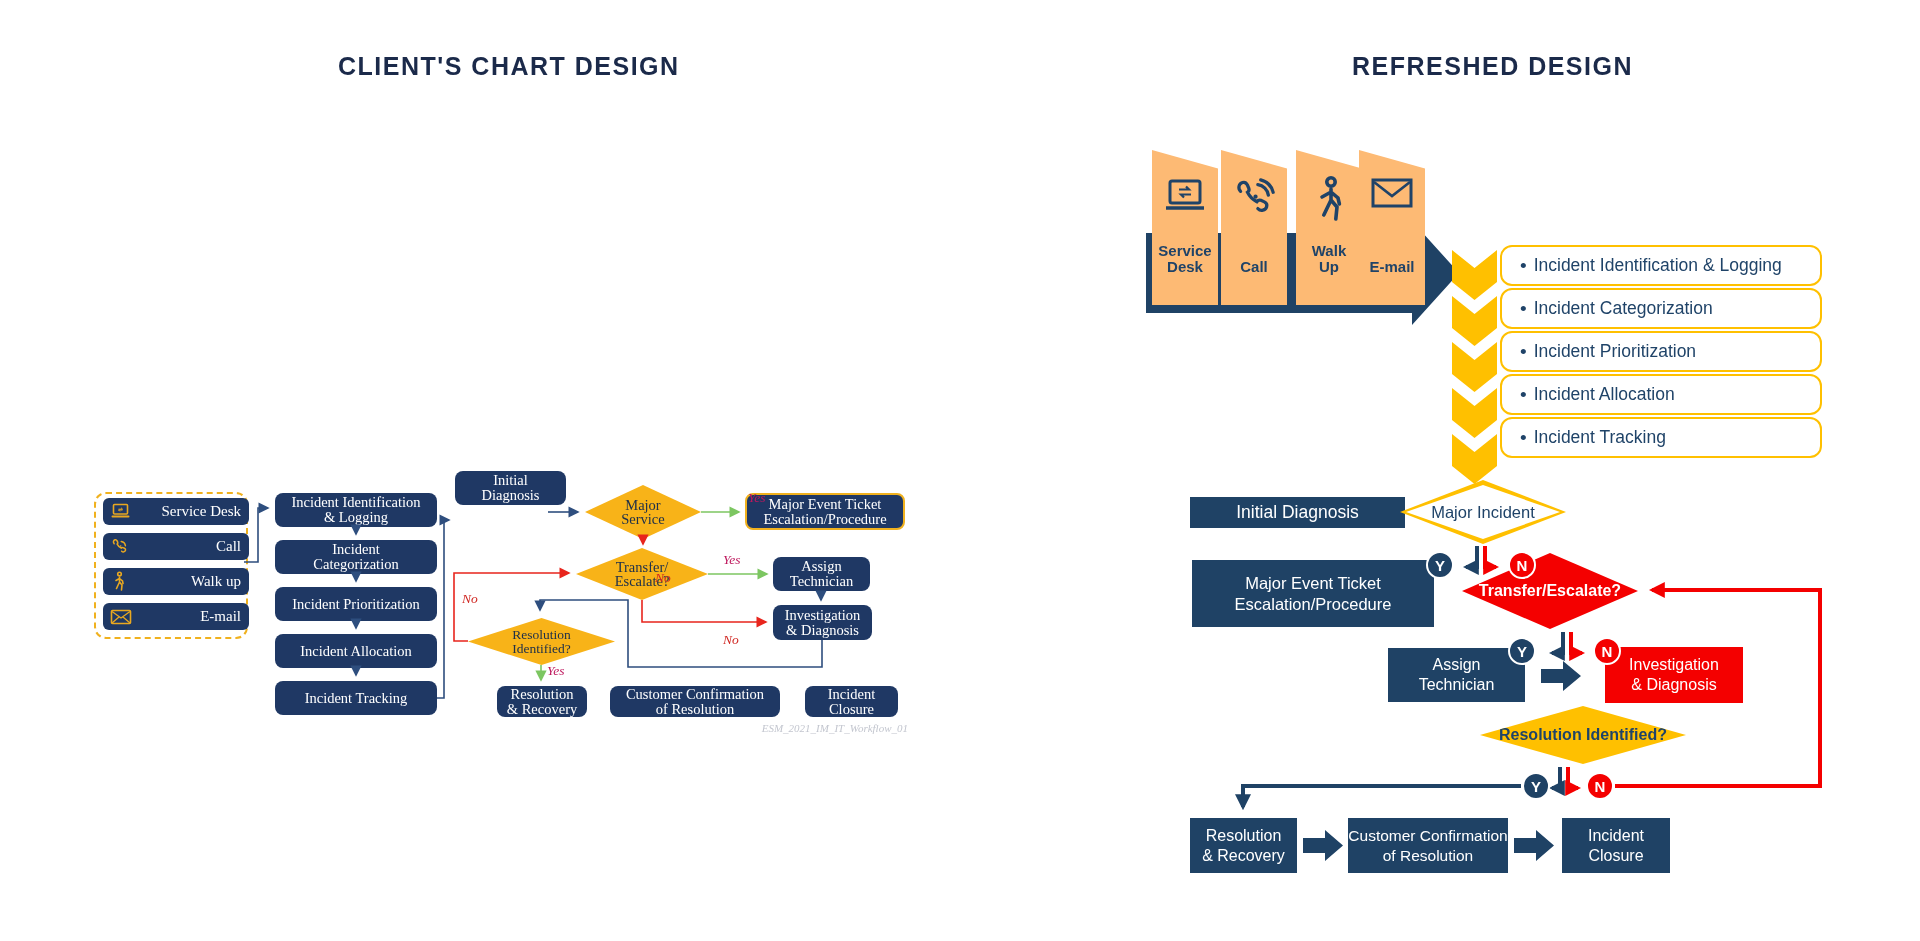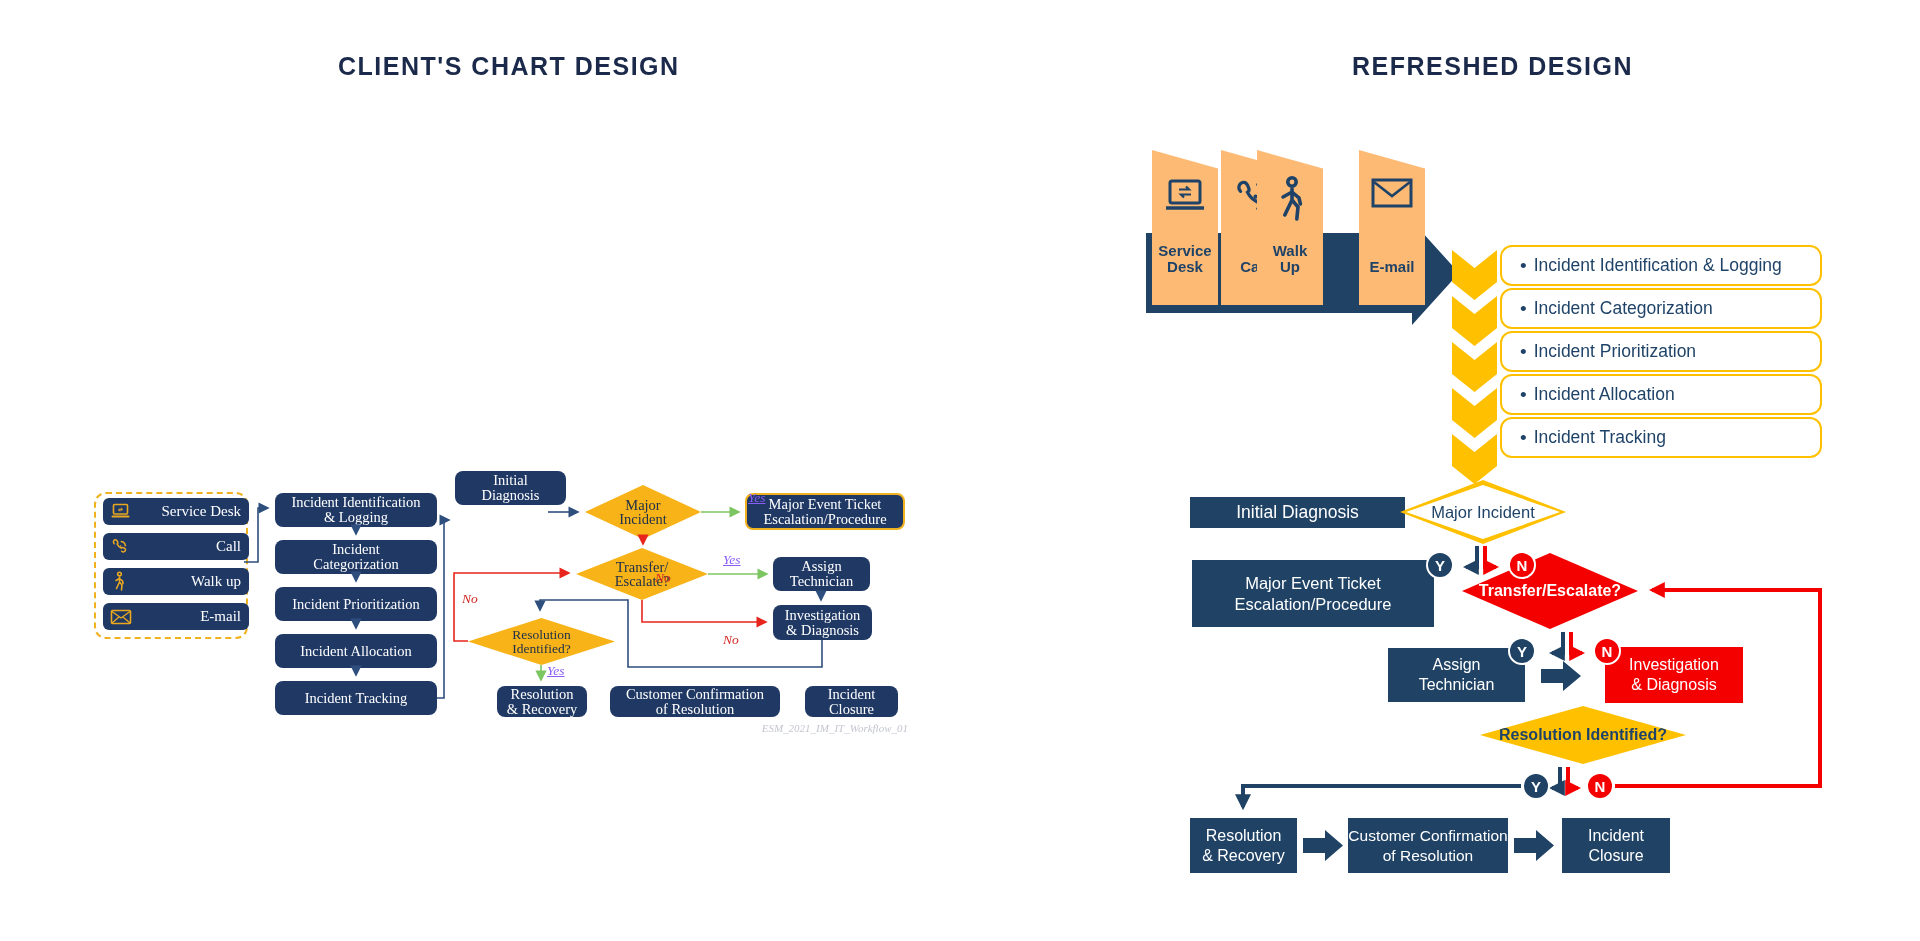--- a/index.html
+++ b/index.html
@@ -15,21 +15,21 @@
         padding:0 8px 0 7px;color:#fff;font-size:15px;}
   .lbar .lbl{flex:1;text-align:right;white-space:nowrap;}
   .lbox{background:#1f3864;border-radius:8px;color:#fff;display:flex;align-items:center;
         justify-content:center;text-align:center;font-size:14.5px;line-height:1.02;
         white-space:pre-line;}
   .lbox.gborder{border:2px solid #f0b11e;box-sizing:border-box;}
   .ldiamond{background:#f8b318;clip-path:polygon(50% 0,100% 50%,50% 100%,0 50%);
             display:flex;align-items:center;justify-content:center;text-align:center;
             color:#203149;font-size:14.5px;line-height:1.0;white-space:pre-line;}
   .branch{font-family:"Liberation Serif",serif;font-style:italic;font-size:13.5px;white-space:nowrap;}
-  .branch.green{color:#8b5cf6;text-decoration:underline;}
+  .branch.green{color:#be185d;}
   .branch.red{color:#d02722;margin-top:36px;}
   .watermark{font-family:"Liberation Serif",serif;font-style:italic;font-size:11px;
              color:#c3c6cf;text-align:right;}
   
   .rflag{background:#fdba74;clip-path:polygon(0 0,100% 12%,100% 100%,0 100%);}
   .rflag .icon-wrap{position:absolute;top:26px;left:0;width:100%;display:flex;justify-content:center;}
   .rflag .flag-label{position:absolute;bottom:30px;left:0;width:100%;text-align:center;
         color:#1f4368;font-weight:700;font-size:15px;line-height:16px;white-space:pre-line;}
   .chev{background:#ffc000;clip-path:polygon(0 0,50% 36%,100% 0,100% 64%,50% 100%,0 64%);}
   .rlist{background:#fff;border:2px solid #ffc000;border-radius:12px;box-sizing:border-box;
@@ -99,21 +99,21 @@
 &amp; Logging</div>
   <div class="abs lbox serif" style="left:275px;top:540px;width:162px;height:34px;">Incident
 Categorization</div>
   <div class="abs lbox serif" style="left:275px;top:587px;width:162px;height:34px;">Incident Prioritization</div>
   <div class="abs lbox serif" style="left:275px;top:634px;width:162px;height:34px;">Incident Allocation</div>
   <div class="abs lbox serif" style="left:275px;top:681px;width:162px;height:34px;">Incident Tracking</div>
 
   <div class="abs lbox serif" style="left:455px;top:471px;width:111px;height:34px;">Initial
 Diagnosis</div>
   <div class="abs ldiamond serif" style="left:585px;top:485px;width:116px;height:54px;">Major
-Incident</div>
+Service</div>
   <div class="abs lbox serif gborder" style="left:745px;top:493px;width:160px;height:37px;">Major Event Ticket
 Escalation/Procedure</div>
   <div class="abs ldiamond serif" style="left:576px;top:548px;width:132px;height:52px;">Transfer/
 Escalate?</div>
   <div class="abs lbox serif" style="left:773px;top:557px;width:97px;height:34px;">Assign
 Technician</div>
   <div class="abs lbox serif" style="left:773px;top:605px;width:99px;height:35px;">Investigation
 &amp; Diagnosis</div>
   <div class="abs ldiamond serif" style="left:468px;top:618px;width:147px;height:47px;font-size:13.5px;">Resolution
 Identified?</div>
@@ -188,21 +188,21 @@
   <div class="abs rflag" style="left:1221px;top:150px;width:66px;height:155px;z-index:1;">
     <div class="icon-wrap">
       <svg width="46" height="46" viewBox="0 0 24 24" fill="none" stroke="#1f4368" stroke-width="1.7" stroke-linecap="round">
           <path d="M5 8c-1.5-1.5-1-4 1-4.6 1-.3 2 .2 2.5 1.2l.8 1.8c.3.8 0 1.6-.7 2.1 1 2 2.9 3.9 4.9 4.9.5-.7 1.3-1 2.1-.7l1.8.8c1 .5 1.5 1.5 1.2 2.5C18 18 15.5 18.5 14 17"></path>
           <path d="M14 4.5a6.5 6.5 0 0 1 5.5 5.5M15.5 2a9 9 0 0 1 6.5 6.5"></path>
           <circle cx="12.8" cy="10.8" r="1.1" fill="#1f4368" stroke="none"></circle>
         </svg>
     </div>
     <div class="flag-label">Call</div>
   </div>
-  <div class="abs rflag" style="left:1257px;top:150px;width:66px;height:155px;z-index:1;">
+  <div class="abs rflag" style="left:1296px;top:150px;width:66px;height:155px;z-index:1;">
     <div class="icon-wrap">
       <svg width="40" height="48" viewBox="0 0 20 24" fill="none" stroke="#1f4368" stroke-width="1.8" stroke-linecap="round">
           <circle cx="11" cy="3" r="2.1"></circle>
           <path d="M11 6.5v5.5M11 8 6.5 10.5M11 8l3.5 3 .7 3M11 12l-3.6 7.5M11 12l3 3.5-.6 6"></path>
         </svg>
     </div>
     <div class="flag-label">Walk
 Up</div>
   </div>
   <div class="abs rflag" style="left:1359px;top:150px;width:66px;height:155px;z-index:1;">

